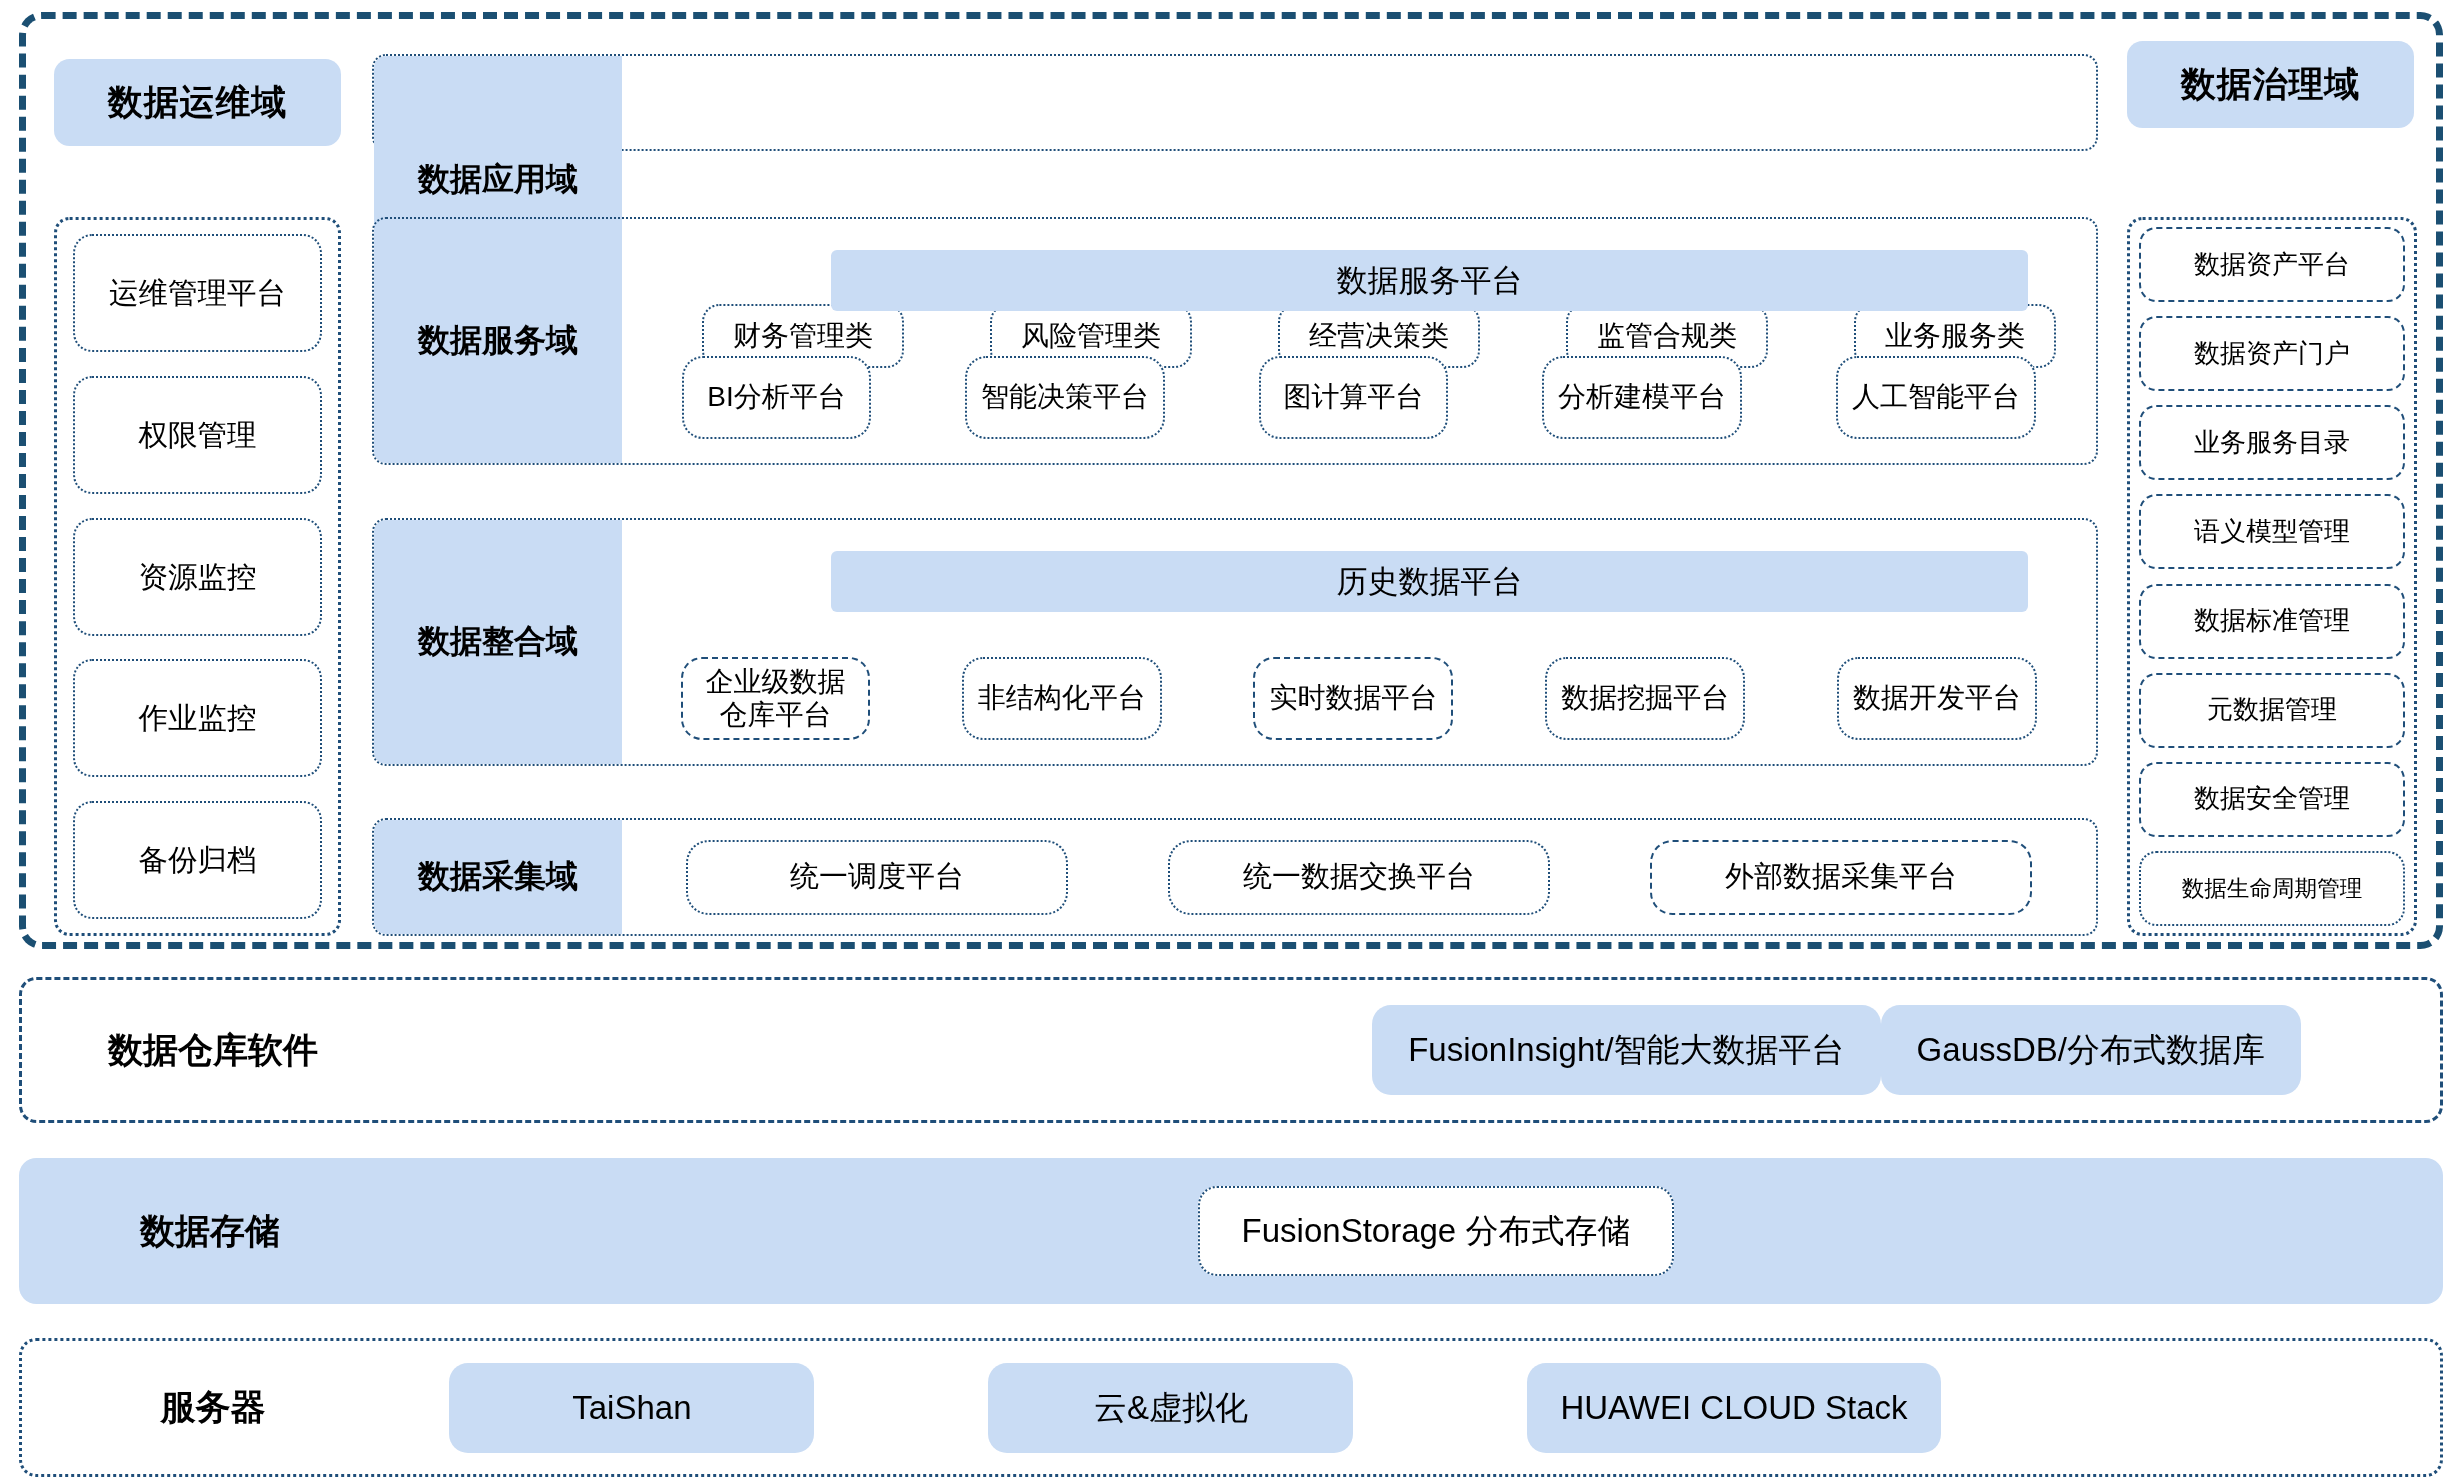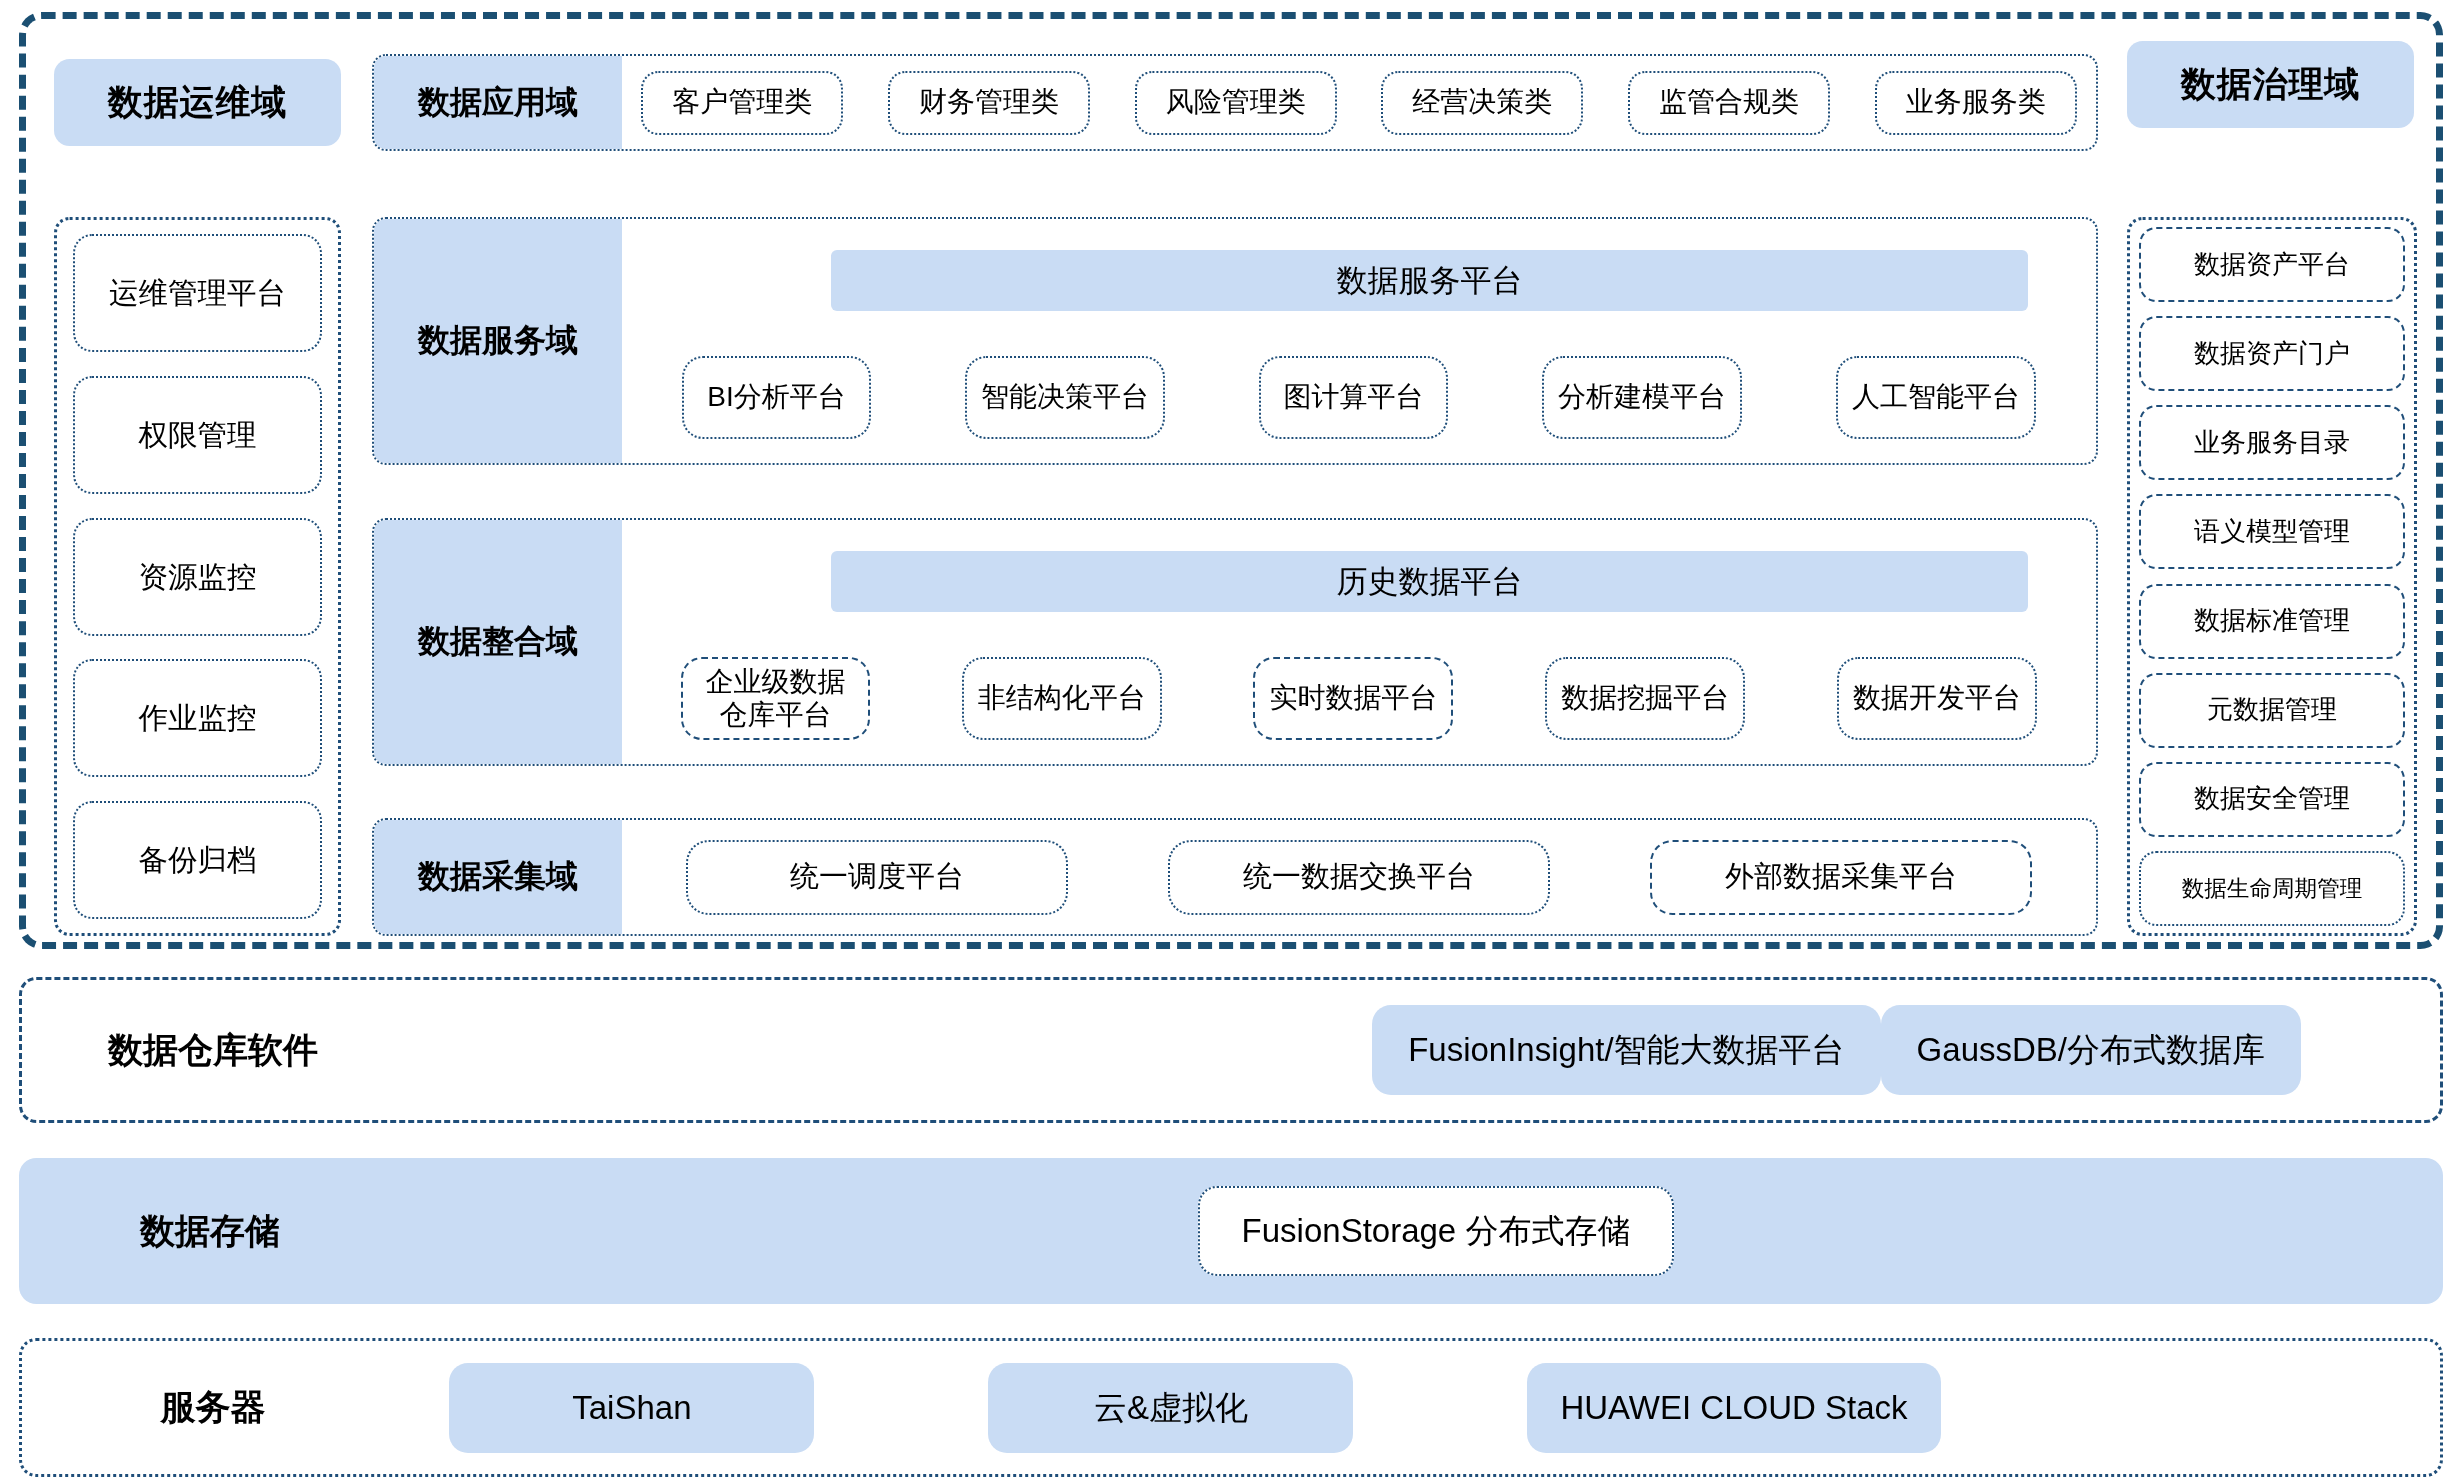--- a/index.html
+++ b/index.html
@@ -41,21 +41,21 @@
     font-weight:bold; letter-spacing:0.9px;
   }
   #tag-ops   { left:54px;  top:59px;  width:287px; height:87px; font-size:35px; }
   #tag-gov   { left:2127px;top:41px;  width:287px; height:87px; font-size:35px; }
 
   
   #app-domain-box{
     position:absolute; left:372px; top:54px;
     width:1726px; height:97px;
     border:2.6px dotted #1f4e79; border-radius:14px;
-    display:flex; align-items:stretch;
+    display:flex; align-items:stretch;flex-direction:column;
   }
   #app-domain-label{
     width:248px; flex:0 0 248px;
     background:#c9dcf4; border-radius:12px 0 0 12px;
     display:flex; align-items:center; justify-content:center;
     font-size:32px; font-weight:bold;
   }
   #app-domain-items{
     flex:1; display:flex; align-items:center;
     justify-content:space-around; padding:0 10.4px; gap:27px;

